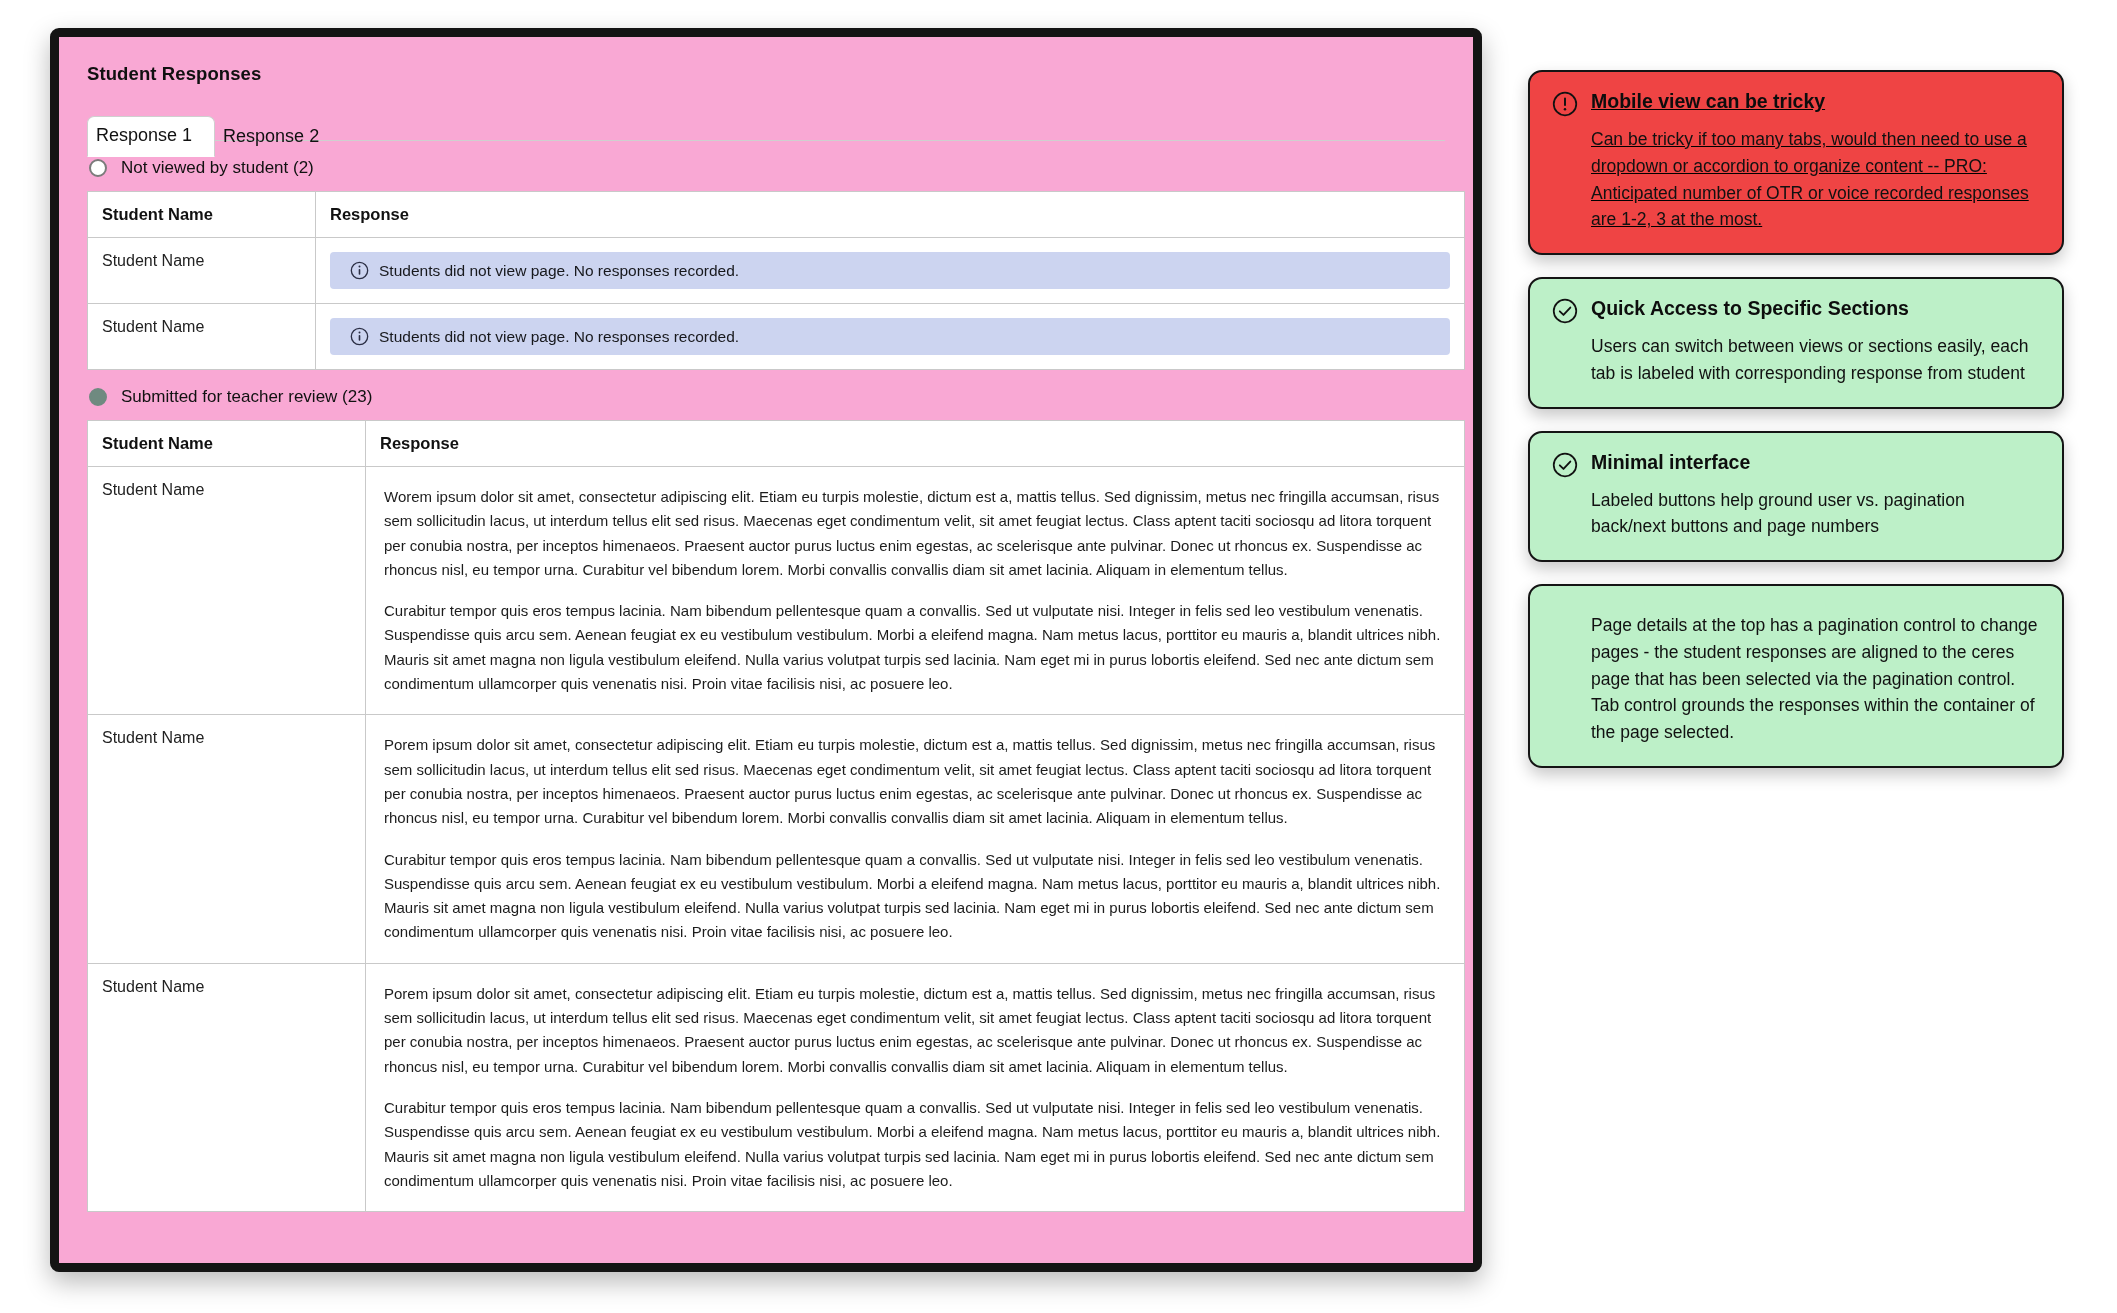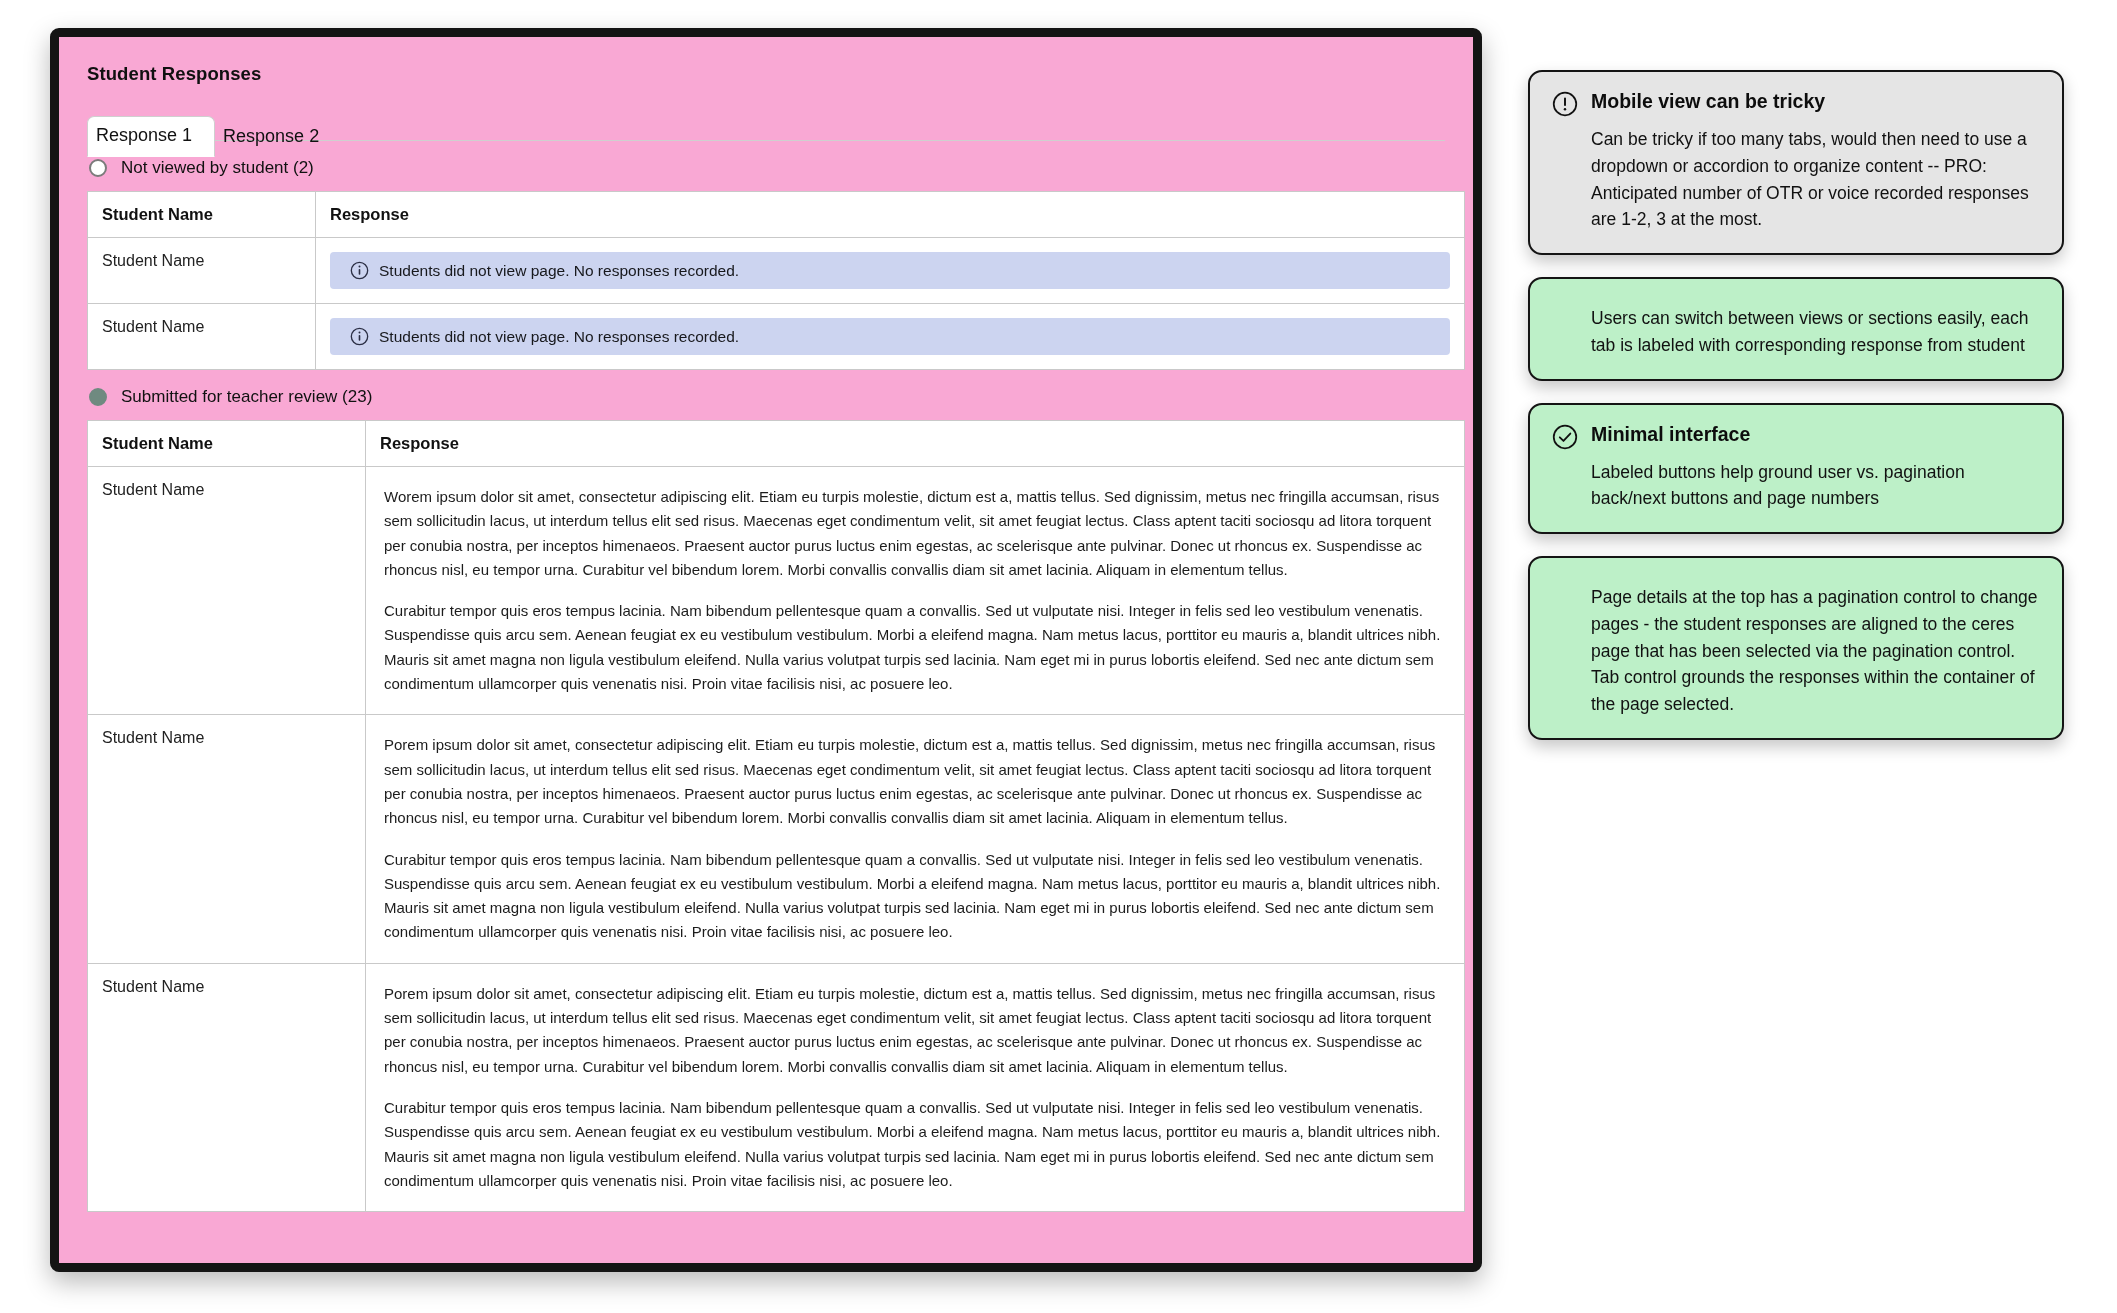--- a/index.html
+++ b/index.html
@@ -156,21 +156,21 @@
     display: flex;
     flex-direction: column;
     gap: 22px;
   }
   .note {
     border-radius: 14px;
     border: 2.5px solid #141414;
     padding: 17px 22px 20px 22px;
     box-shadow: 0 7px 16px rgba(0,0,0,0.22);
   }
-  .note.pro { background: #e5e5e5; }
+  .note.pro { background: #ef4444; text-decoration: underline; }
   .note.con { background: #bdf0c8; }
   .note-head {
     display: flex;
     align-items: flex-start;
     gap: 13px;
   }
   .note-icon {
     width: 26px; height: 26px;
     flex: 0 0 auto;
     margin-top: 2px;
@@ -301,20 +301,27 @@
           <circle cx="12" cy="12" r="10.4" fill="none" stroke="#111" stroke-width="1.6"></circle>
           <rect x="11.1" y="5.9" width="1.8" height="8" rx="0.9" fill="#111"></rect>
           <circle cx="12" cy="16.8" r="1.15" fill="#111"></circle>
         </svg>
         <div class="note-title">Mobile view can be tricky</div>
       </div>
       <div class="note-body">Can be tricky if too many tabs, would then need to use a dropdown or accordion to organize content -- PRO: Anticipated number of OTR or voice recorded responses are 1-2, 3 at the most.</div>
     </div>
 
     <div class="note con">
+      <div class="note-head">
+        <svg class="note-icon" viewBox="0 0 24 24">
+          <circle cx="12" cy="12" r="10.4" fill="none" stroke="#111" stroke-width="1.6"></circle>
+          <path d="M7.2 12.3 L10.6 15.6 L16.9 8.8" fill="none" stroke="#111" stroke-width="1.7" stroke-linecap="round" stroke-linejoin="round"></path>
+        </svg>
+        <div class="note-title">Quick Access to Specific Sections</div>
+      </div>
       <div class="note-body">Users can switch between views or sections easily, each tab is labeled with corresponding response from student</div>
     </div>
 
     <div class="note con">
       <div class="note-head">
         <svg class="note-icon" viewBox="0 0 24 24">
           <circle cx="12" cy="12" r="10.4" fill="none" stroke="#111" stroke-width="1.6"></circle>
           <path d="M7.2 12.3 L10.6 15.6 L16.9 8.8" fill="none" stroke="#111" stroke-width="1.7" stroke-linecap="round" stroke-linejoin="round"></path>
         </svg>
         <div class="note-title">Minimal interface</div>

